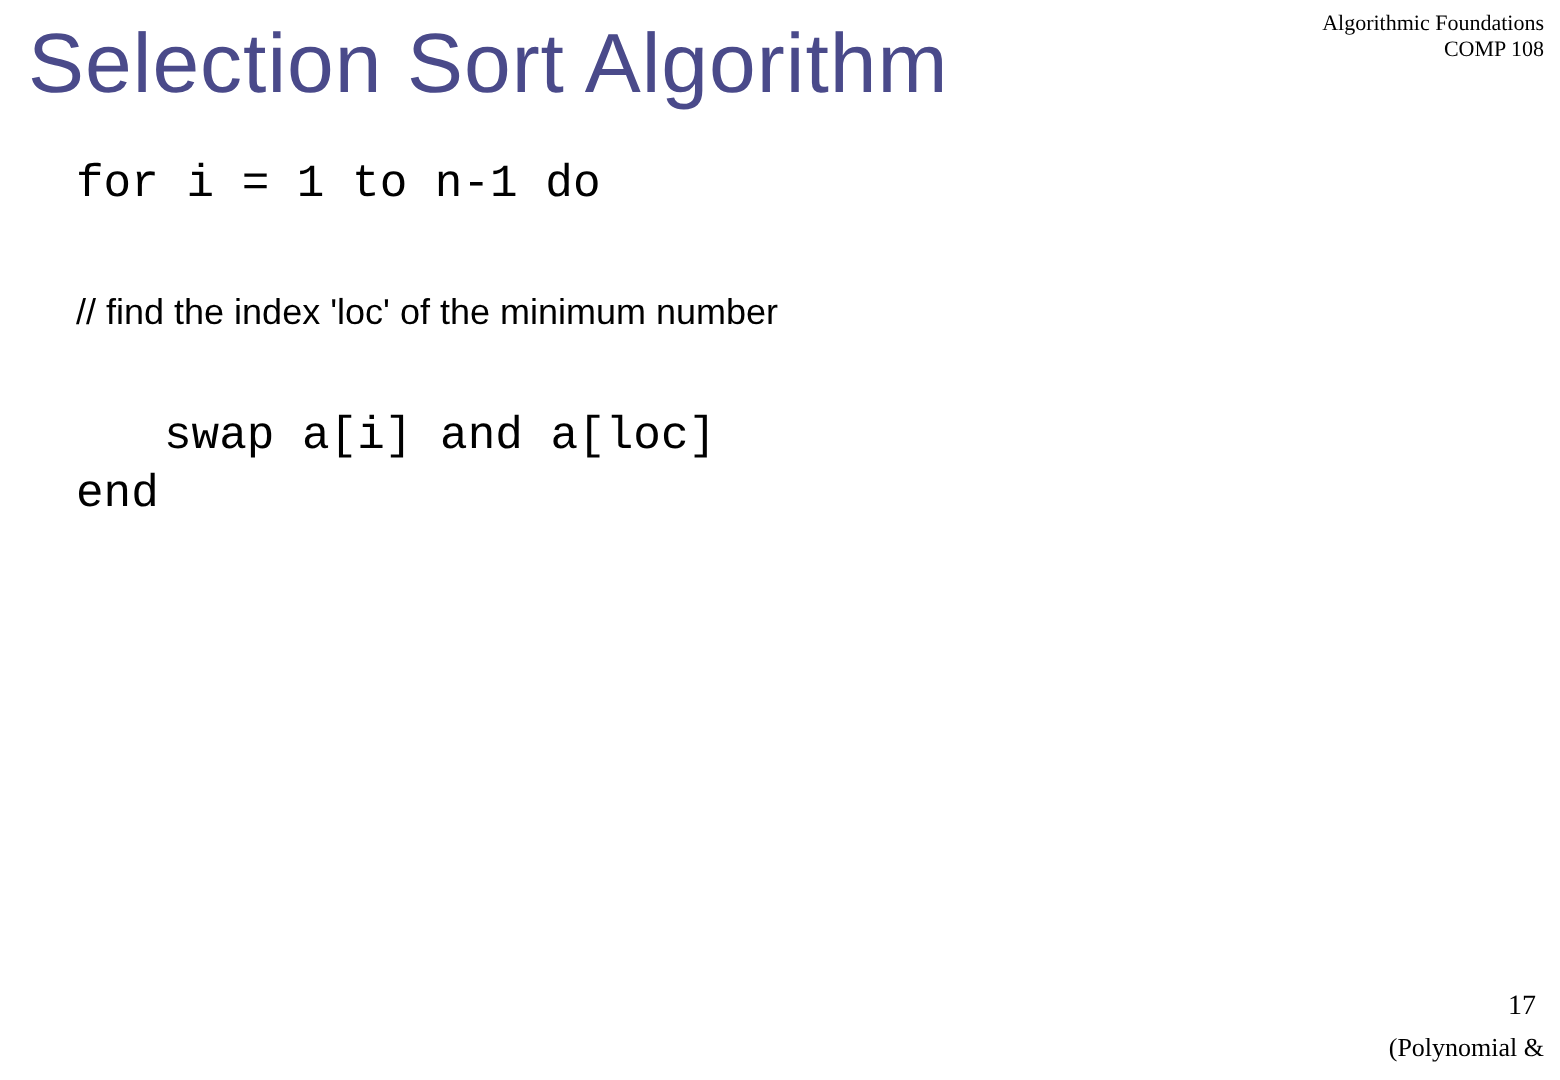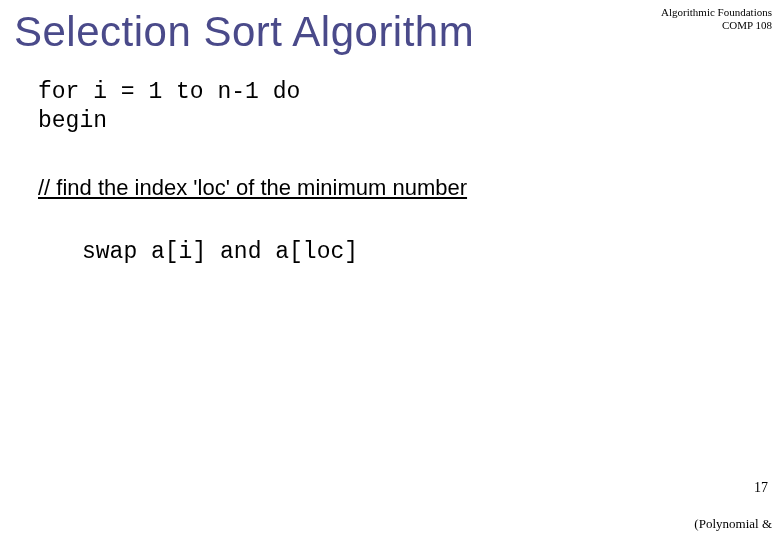--- a/index.html
+++ b/index.html
@@ -40,34 +40,33 @@
     .code-line {
       font-family: 'Courier New', Courier, monospace;
       font-size: 23px;
       font-weight: normal;
       line-height: 1.25;
       color: #000;
     }
     .comment-block {
       margin-top: 38px;
       font-family: 'Trebuchet MS', 'Lucida Sans', sans-serif;
-      font-size: 22px;
+      font-size: 18px;
       line-height: 1.3;
       color: #000;
-      text-decoration: underline;
     }
     .code-block2 {
       margin-top: 36px;
     }
     .indent {
       padding-left: 44px;
     }
     .page-number {
       position: absolute;
-      bottom: 44px;
+      bottom: 28px;
       right: 12px;
       font-size: 14px;
       color: #000;
     }
     .footer-text {
       position: absolute;
       bottom: 8px;
       right: 8px;
       font-size: 13px;
       color: #000;
@@ -78,25 +77,25 @@
 
 <div class="header-right">
   <div>Algorithmic Foundations</div>
   <div>COMP 108</div>
 </div>
 
 <h1 class="title">Selection Sort Algorithm</h1>
 
 <div class="content">
   <div class="code-line">for i = 1 to n-1 do</div>
-  <div class="code-line">begin</div>
 
   <div class="comment-block">
     <div>// find the index 'loc' of the minimum number</div>
   </div>
 
   <div class="code-block2">
     <div class="code-line indent">swap a[i] and a[loc]</div>
+    <div class="code-line">end</div>
   </div>
 </div>
 
 <div class="page-number">17</div>
 <div class="footer-text">(Polynomial &amp;</div>
 
 </body></html>

